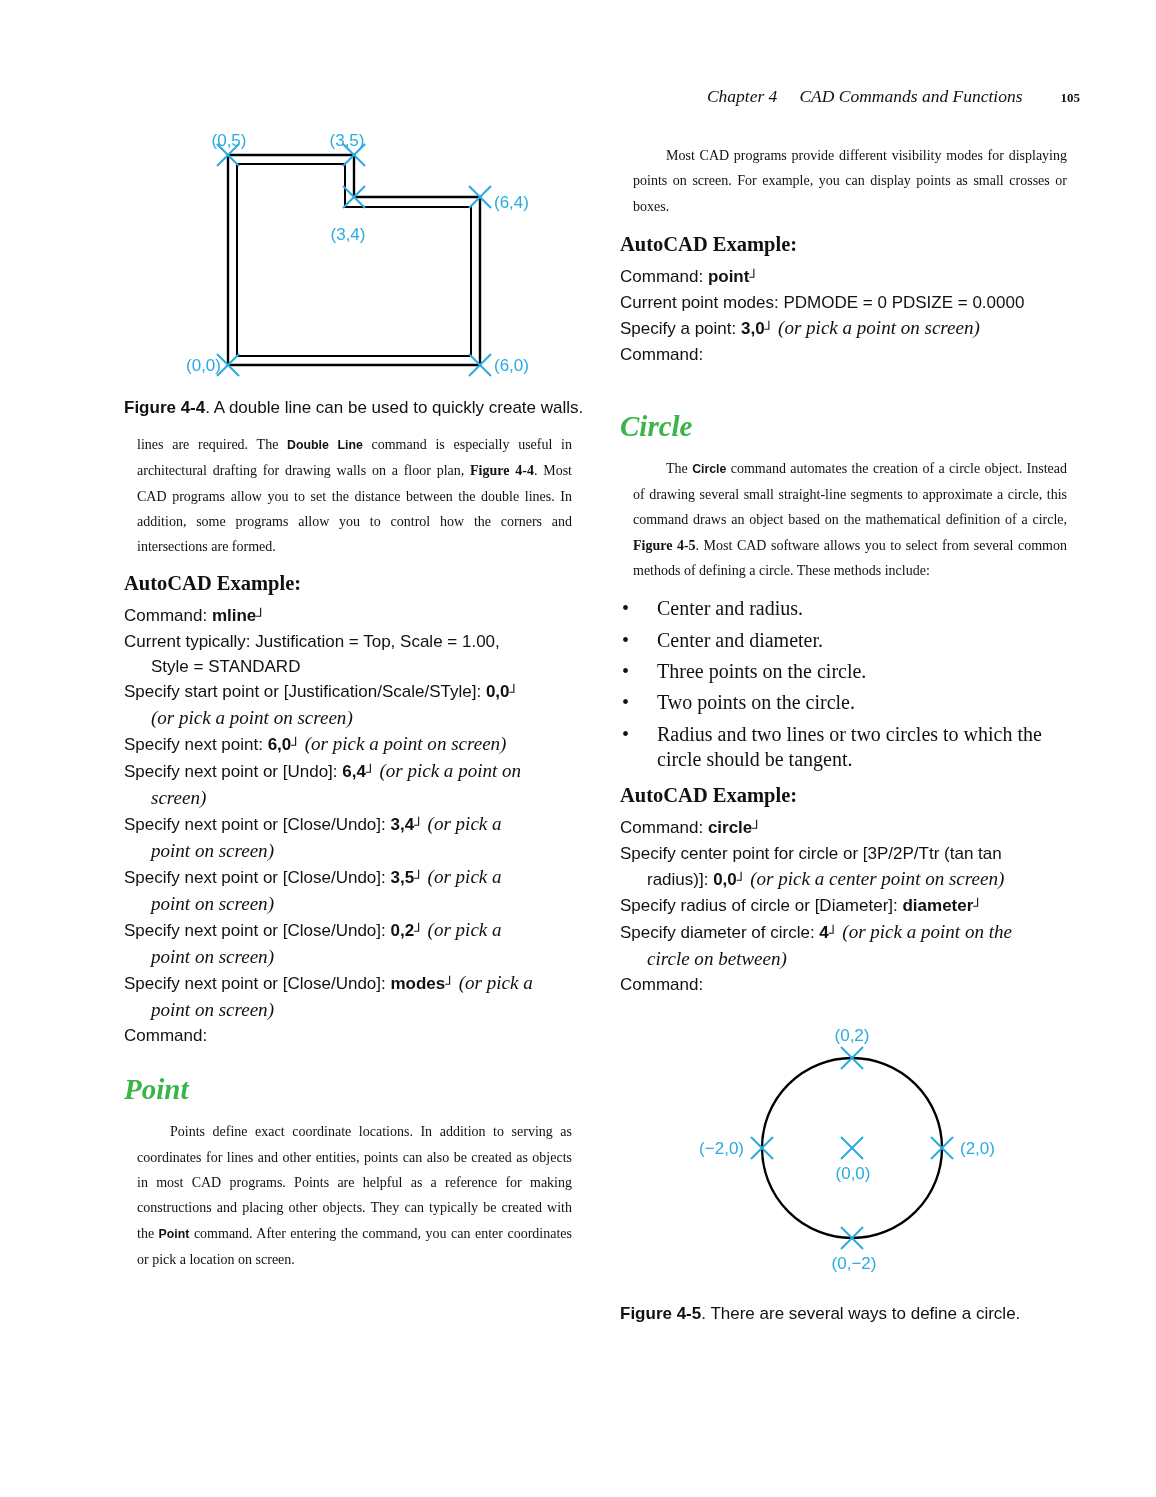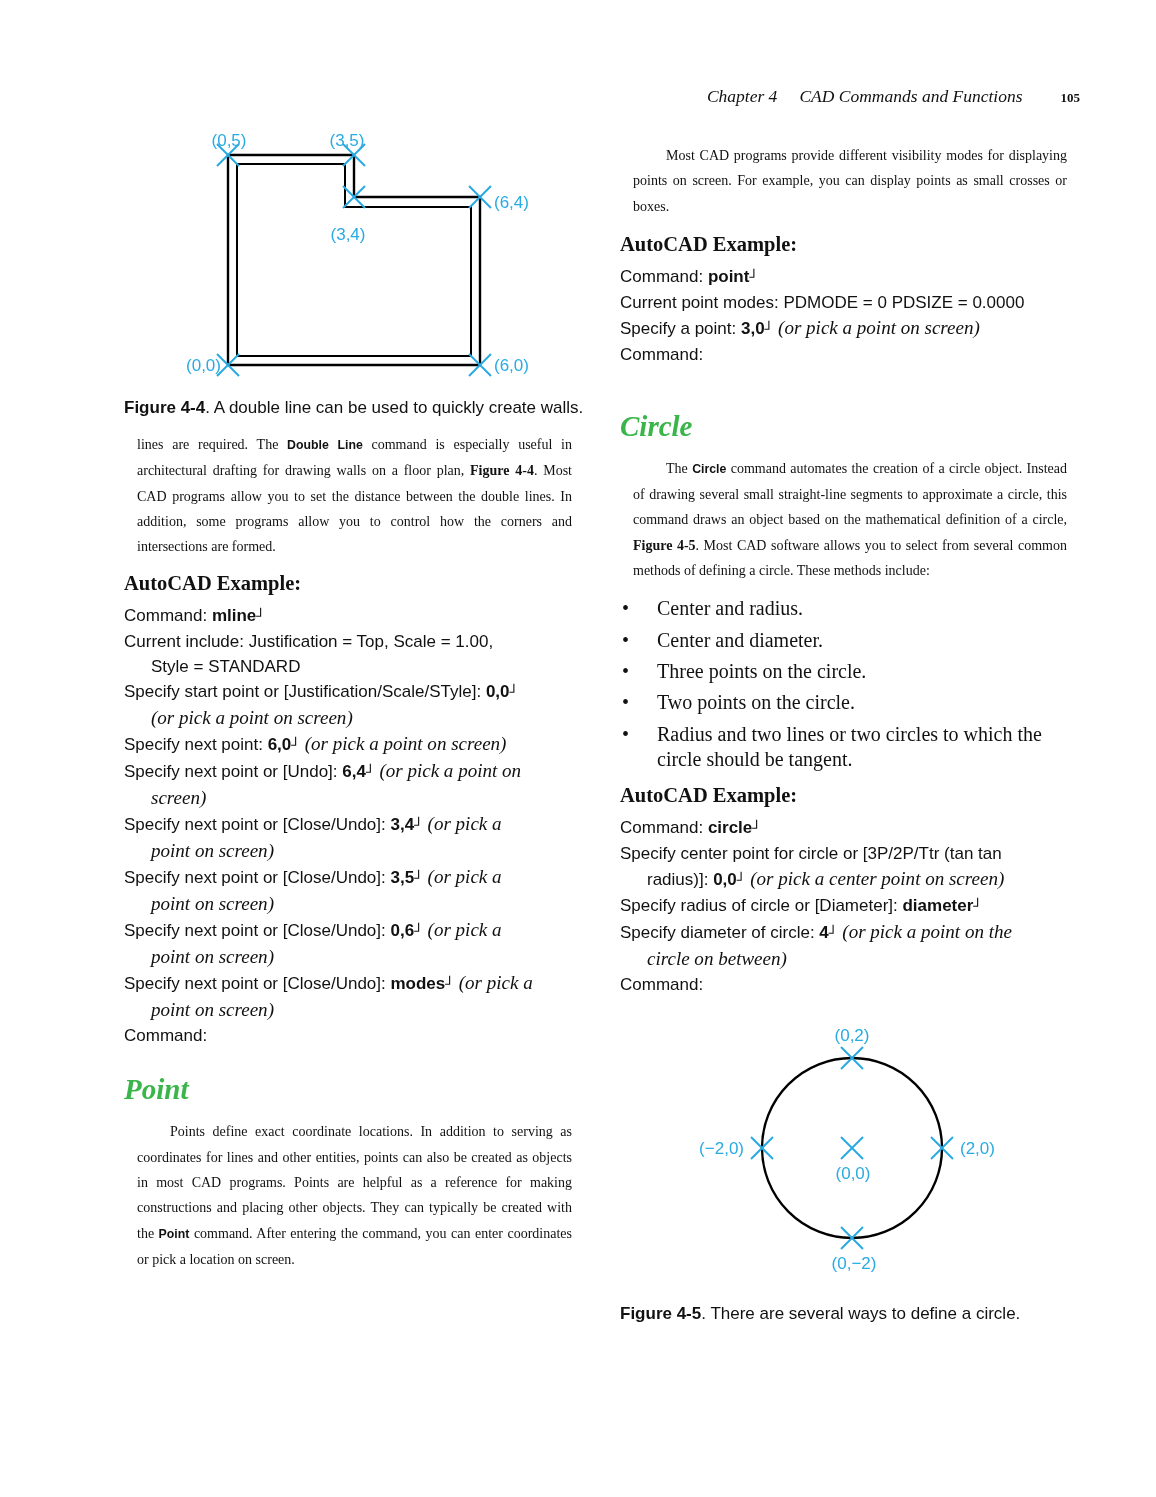--- a/index.html
+++ b/index.html
@@ -75,32 +75,32 @@
     </svg>
 
     <div class="caption"><span class="seg-b">Figure 4-4</span><span>. A double line can be used to quickly create walls.</span></div>
 
     <p class="body para-top"><span>lines are required. The </span><span class="seg-bs">Double Line</span><span> command is especially useful in architectural drafting for drawing walls on a floor plan, </span><span class="seg-b">Figure 4-4</span><span>. Most CAD programs allow you to set the distance between the double lines. In addition, some programs allow you to control how the corners and intersections are formed.</span></p>
 
     <div class="h-example mline">AutoCAD Example:</div>
 
     <div class="cmd">
         <div class="cmd-line"><span>Command: </span><span class="seg-b">mline</span><span class="seg-ret">┘</span></div>
-        <div class="cmd-line"><span>Current include: Justification = Top, Scale = 1.00,</span></div>
+        <div class="cmd-line"><span>Current typically: Justification = Top, Scale = 1.00,</span></div>
         <div class="cmd-line cont"><span>Style = STANDARD</span></div>
         <div class="cmd-line"><span>Specify start point or [Justification/Scale/STyle]: </span><span class="seg-b">0,0</span><span class="seg-ret">┘</span></div>
         <div class="cmd-line cont"><span class="seg-i">(or pick a point on screen)</span></div>
         <div class="cmd-line"><span>Specify next point: </span><span class="seg-b">6,0</span><span class="seg-ret">┘</span><span class="seg-i"> (or pick a point on screen)</span></div>
         <div class="cmd-line"><span>Specify next point or [Undo]: </span><span class="seg-b">6,4</span><span class="seg-ret">┘</span><span class="seg-i"> (or pick a point on</span></div>
         <div class="cmd-line cont"><span class="seg-i">screen)</span></div>
         <div class="cmd-line"><span>Specify next point or [Close/Undo]: </span><span class="seg-b">3,4</span><span class="seg-ret">┘</span><span class="seg-i"> (or pick a</span></div>
         <div class="cmd-line cont"><span class="seg-i">point on screen)</span></div>
         <div class="cmd-line"><span>Specify next point or [Close/Undo]: </span><span class="seg-b">3,5</span><span class="seg-ret">┘</span><span class="seg-i"> (or pick a</span></div>
         <div class="cmd-line cont"><span class="seg-i">point on screen)</span></div>
-        <div class="cmd-line"><span>Specify next point or [Close/Undo]: </span><span class="seg-b">0,6</span><span class="seg-ret">┘</span><span class="seg-i"> (or pick a</span></div>
+        <div class="cmd-line"><span>Specify next point or [Close/Undo]: </span><span class="seg-b">0,2</span><span class="seg-ret">┘</span><span class="seg-i"> (or pick a</span></div>
         <div class="cmd-line cont"><span class="seg-i">point on screen)</span></div>
         <div class="cmd-line"><span>Specify next point or [Close/Undo]: </span><span class="seg-b">modes</span><span class="seg-ret">┘</span><span class="seg-i"> (or pick a</span></div>
         <div class="cmd-line cont"><span class="seg-i">point on screen)</span></div>
         <div class="cmd-line"><span>Command:</span></div>
       </div>
 
     <div class="green-head">Point</div>
 
     <p class="body first-indent para-after-head"><span>Points define exact coordinate locations. In addition to serving as coordinates for lines and other entities, points can also be created as objects in most CAD programs. Points are helpful as a reference for making constructions and placing other objects. They can typically be created with the </span><span class="seg-bs">Point</span><span> command. After entering the command, you can enter coordinates or pick a location on screen.</span></p>
 

